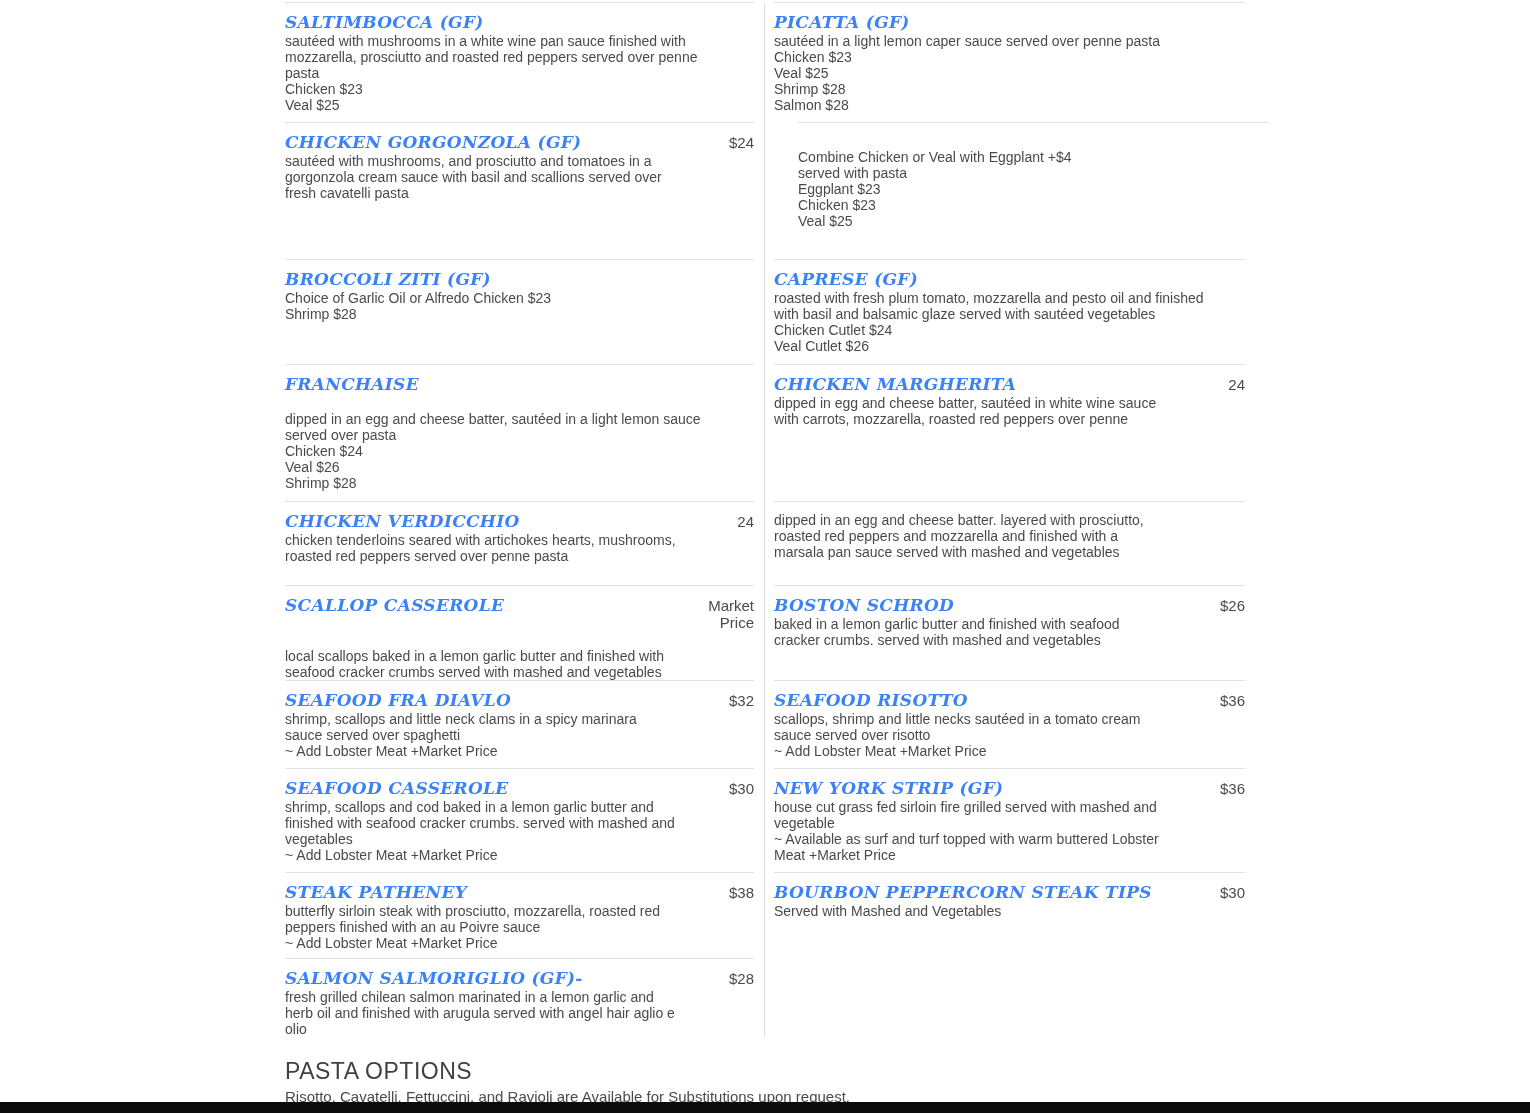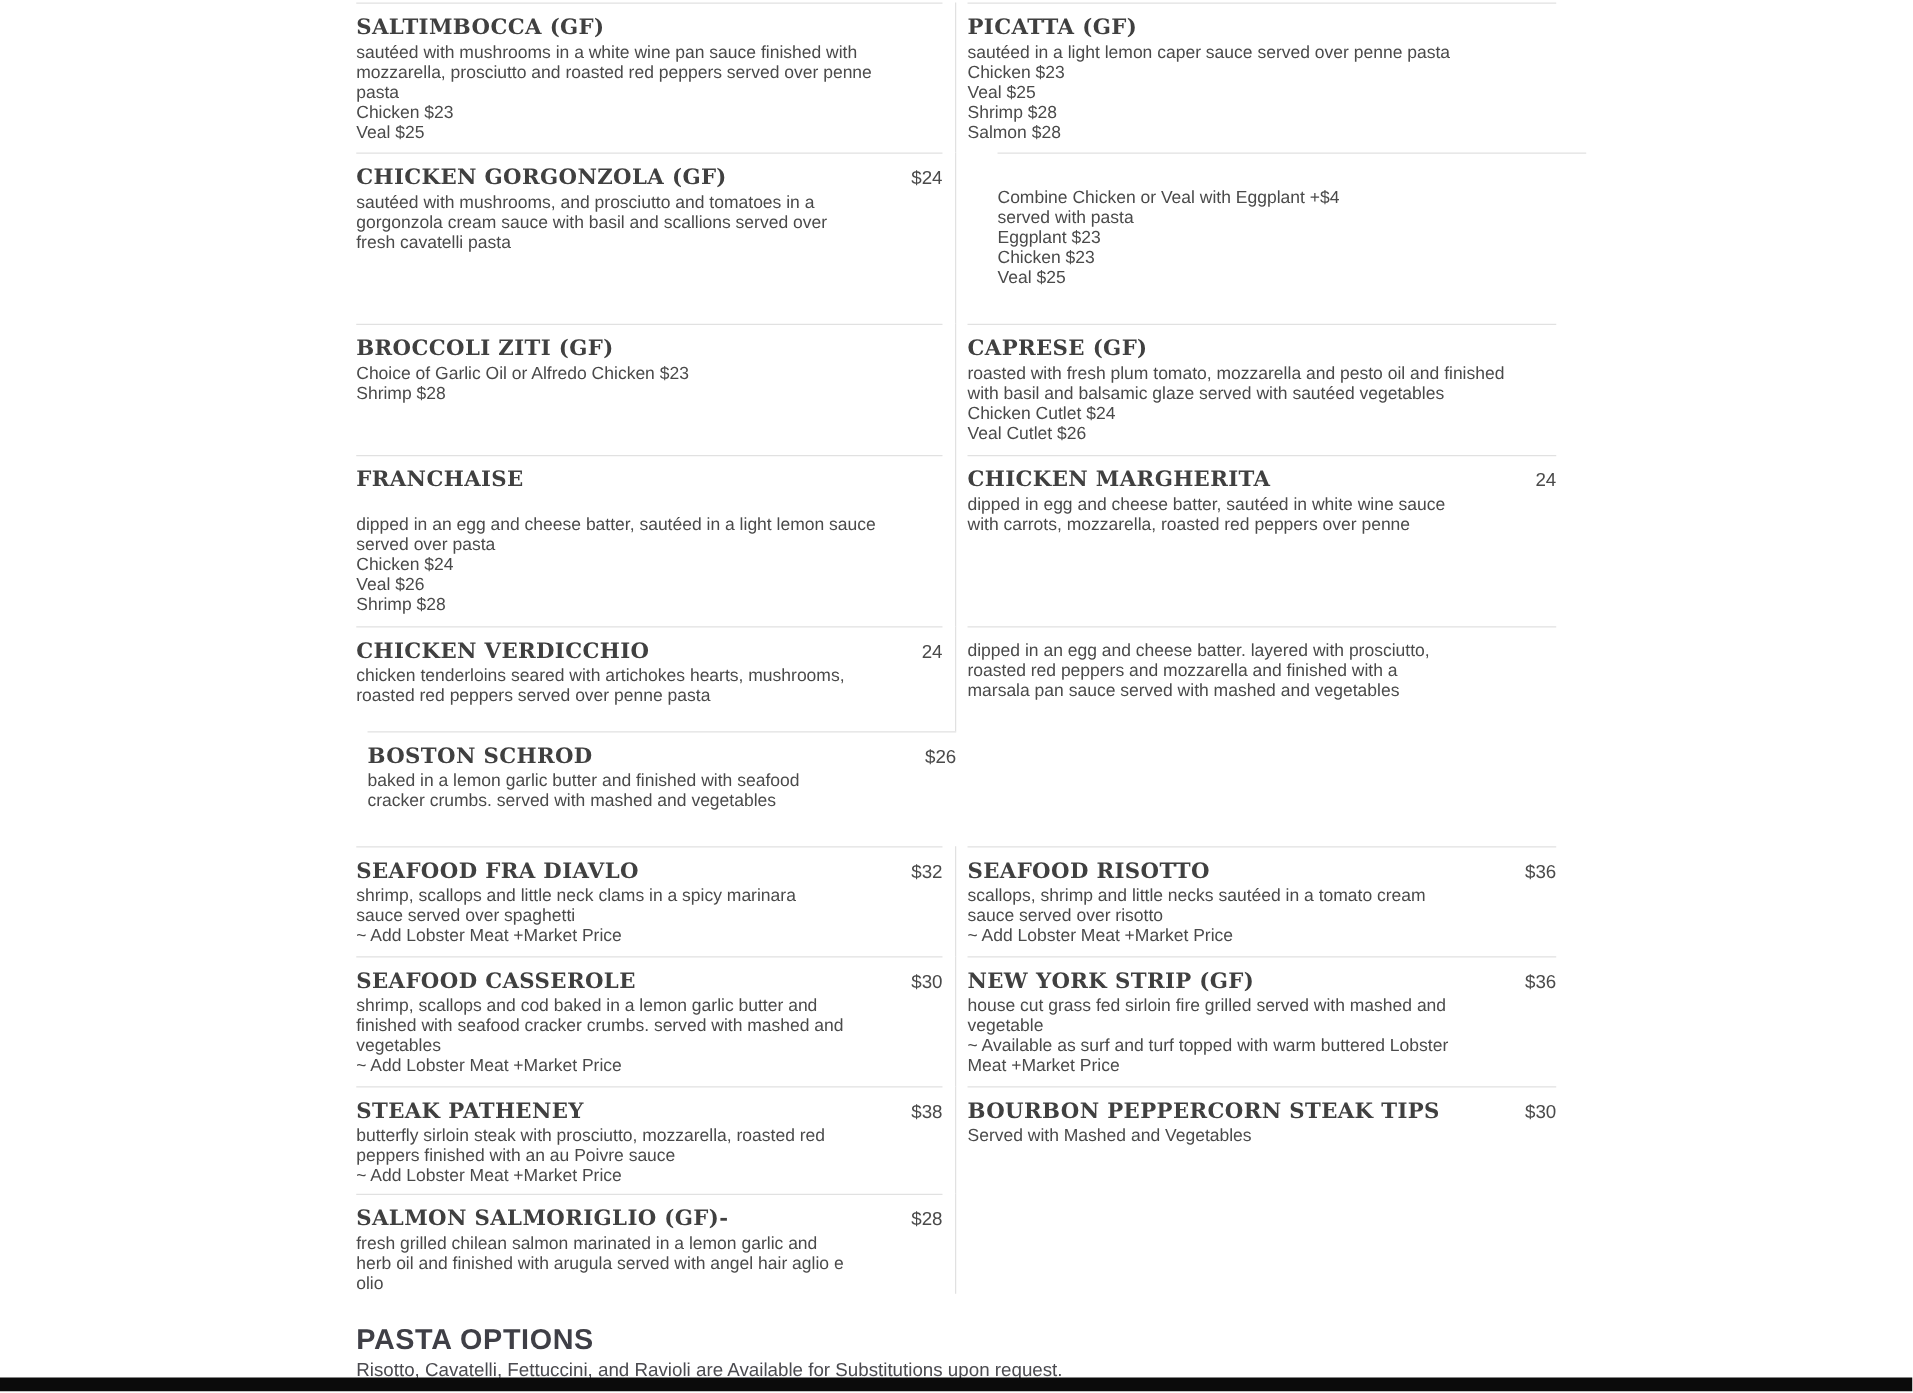--- a/index.html
+++ b/index.html
@@ -8,30 +8,30 @@
   .page { position:relative; width:1530px; height:1114px; background:#ffffff; }
 
   .menu { position:absolute; left:285px; top:2px; width:960px; }
   .row  { display:grid; grid-template-columns:480px 480px; }
   .cell { padding-right:10px; border-right:1px solid #e1e1e1; }
   .cell.right { padding-right:0; padding-left:9px; border-right:none; }
   .inner { border-top:1px solid #e1e1e1; padding-top:9px; height:100%; }
   .inner.noline { border-top:none; }
 
   .head { display:flex; align-items:flex-start; }
-  .title { flex:1; color:#404040;
-           font-family:"DejaVu Serif", serif; font-weight:700;
+  .title { flex:1; color:#3b82f6;
+           font-family:"DejaVu Serif", serif; font-style:italic; font-weight:700;
            font-size:17px; line-height:20px; letter-spacing:0.3px; }
   .price { max-width:64px; margin-left:8px; padding-top:2px; text-align:right;
            color:#4a4a4a; font-size:15px; line-height:17px; white-space:pre-line; }
   .desc  { color:#4a4a4a; font-size:14px; line-height:16px; white-space:pre-line;
            margin-top:1px; }
 
   .footer { position:absolute; left:285px; top:1058px; width:960px; }
-  .footer-title { color:#3f3f46; font-size:23px; line-height:26px; letter-spacing:0.5px;font-weight:bold; }
+  .footer-title { color:#3f3f46; font-size:23px; line-height:26px; letter-spacing:0.5px; }
   .footer-note  { color:#4a4a4f; font-size:15px; line-height:20px; margin-top:3px; }
 
   .bottom-bar { position:absolute; left:0; top:1102px; width:1530px; height:11px;
                 background:#0b0b0b; }
 </style>
 </head>
 <body>
 
 <div class="page">
 
@@ -156,20 +156,31 @@
       <div class="cell right">
           <div class="inner">
         <div class="desc">dipped in an egg and cheese batter. layered with prosciutto,
 roasted red peppers and mozzarella and finished with a
 marsala pan sauce served with mashed and vegetables</div>
       </div>
         </div>
     </div>
 
     <div class="row" style="min-height:92px;">
+      <div class="cell">
+          <div class="inner">
+        <div class="head">
+              <div class="title">SCALLOP CASSEROLE</div>
+              <div class="price">Market Price</div>
+            </div>
+        <div class="desc">
+local scallops baked in a lemon garlic butter and finished with
+seafood cracker crumbs served with mashed and vegetables</div>
+      </div>
+        </div>
       <div class="cell right">
           <div class="inner">
         <div class="head">
               <div class="title">BOSTON SCHROD</div>
               <div class="price">$26</div>
             </div>
         <div class="desc">baked in a lemon garlic butter and finished with seafood
 cracker crumbs. served with mashed and vegetables</div>
       </div>
         </div>

